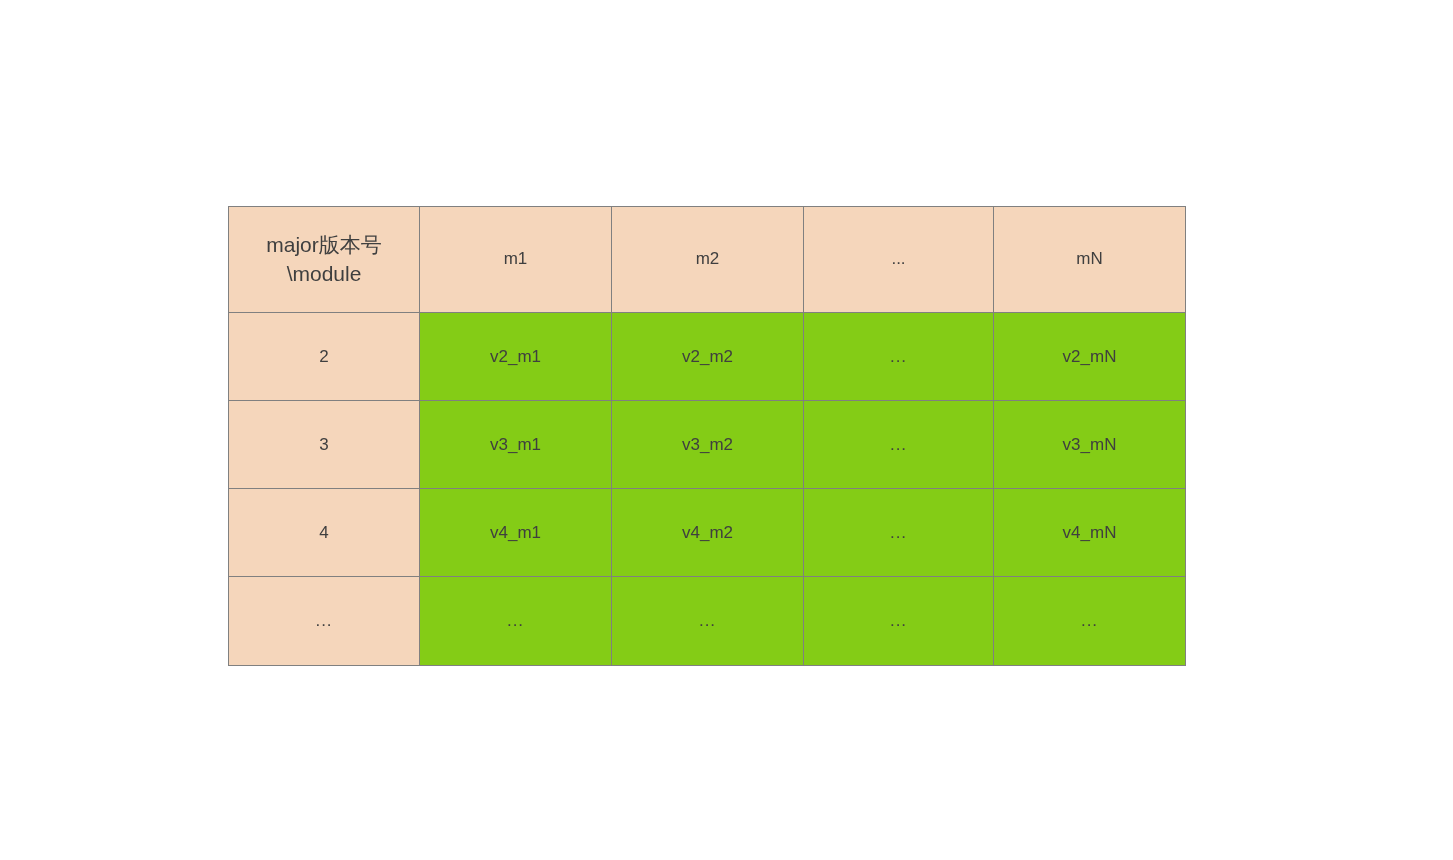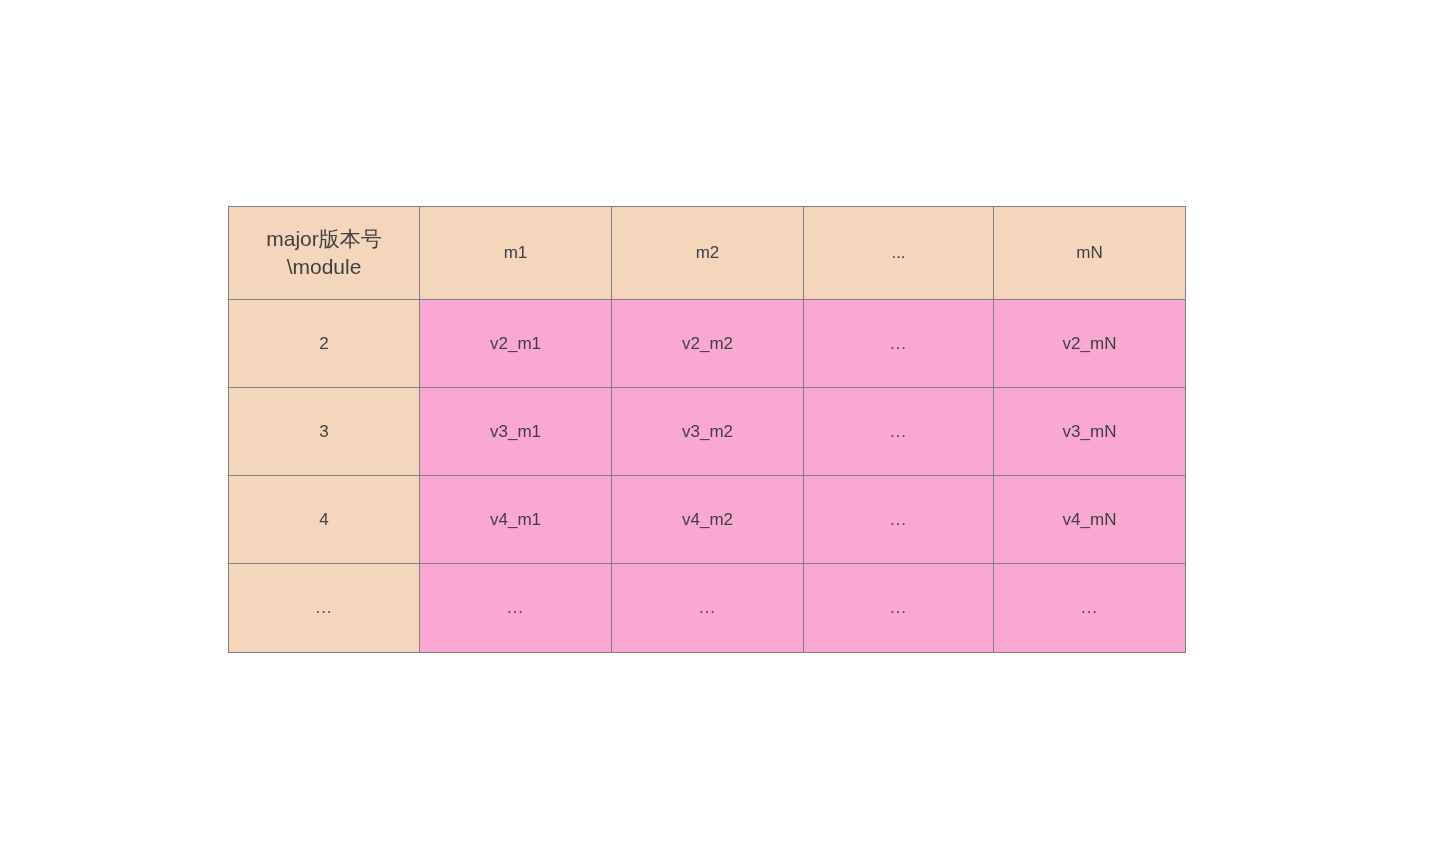--- a/index.html
+++ b/index.html
@@ -36,41 +36,41 @@
     color: #3f3f3f;
     font-size: 17px;
     padding: 0;
   }
   col.c0 { width: 191px; }
   col.c1 { width: 192px; }
   col.c2 { width: 192px; }
   col.c3 { width: 190px; }
   col.c4 { width: 192px; }
 
-  thead tr { height: 93px; }
+  thead tr { height: 106px; }
   tbody tr { height: 88px; }
   tbody tr.last { height: 89px; }
 
   th.hdr {
     background: #f5d6bb;
     font-size: 21px;
     line-height: 1.3;
     color: #3f3f3f;
   }
   th.hdr.corner {
     font-size: 21px;
     line-height: 1.35;
   }
   td.rowhdr {
     background: #f5d6bb;
     font-size: 21px;
     color: #3f3f3f;
   }
   td.cell {
-    background: #f9a8d4;
+    background: #84cc16;
     font-size: 21px;
     color: #3f3f3f;
   }
   .ellipsis {
     font-size: 21px;
     letter-spacing: 1px;
   }
 </style>
 </head>
 <body>

